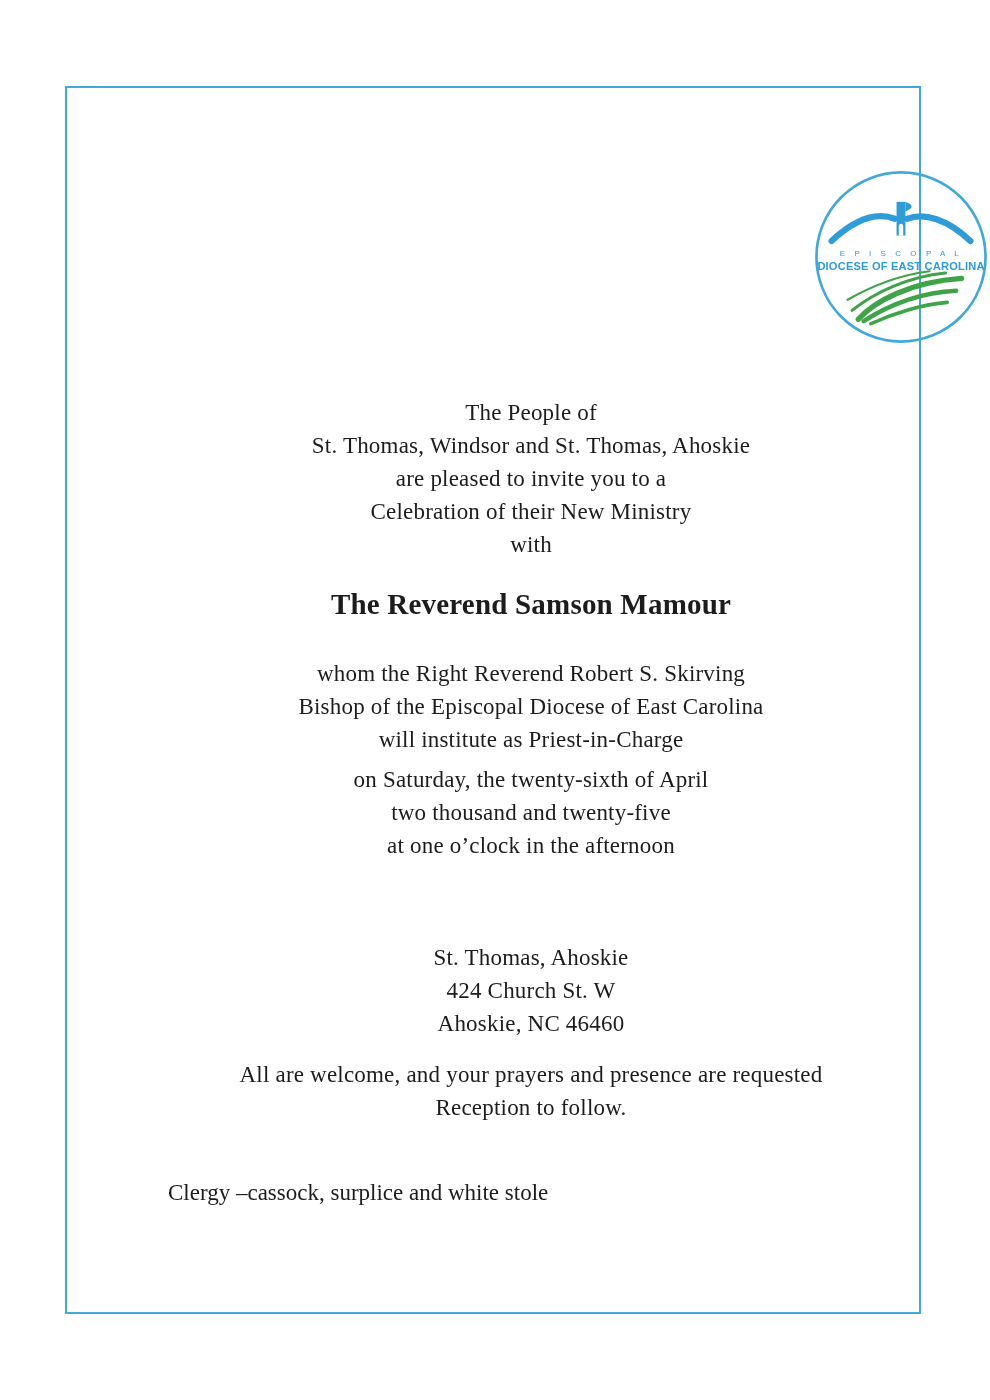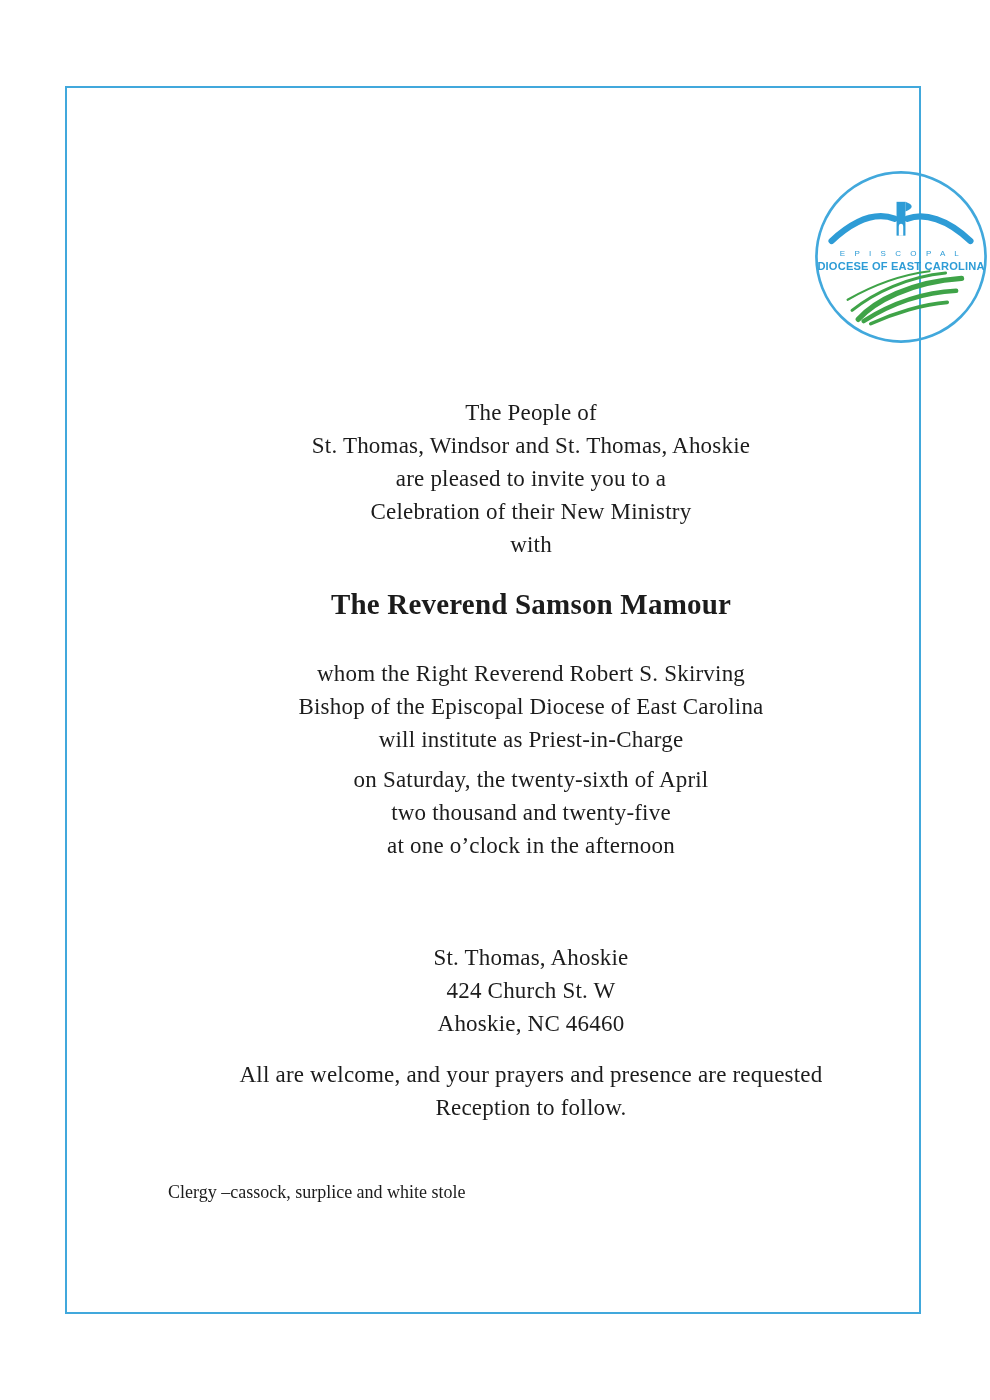--- a/index.html
+++ b/index.html
@@ -46,21 +46,21 @@
   .intro       { top: 396px; }
   .honoree     { top: 584px; font-size: 29px; font-weight: bold; line-height: 40px; }
   .institution { top: 657px; }
   .datetime    { top: 763px; }
   .location    { top: 917px; margin-top: 24px; }
   .welcome     { top: 1058px; }
   .clergy-note {
     position: absolute;
     left: 168px;
     top: 1176px;
-    font-size: 18px;
+    font-size: 23px;
     line-height: 33px;
     text-align: left;
   }
 </style>
 </head>
 <body>
 
 <div class="page">
 
   <div class="frame"></div>

